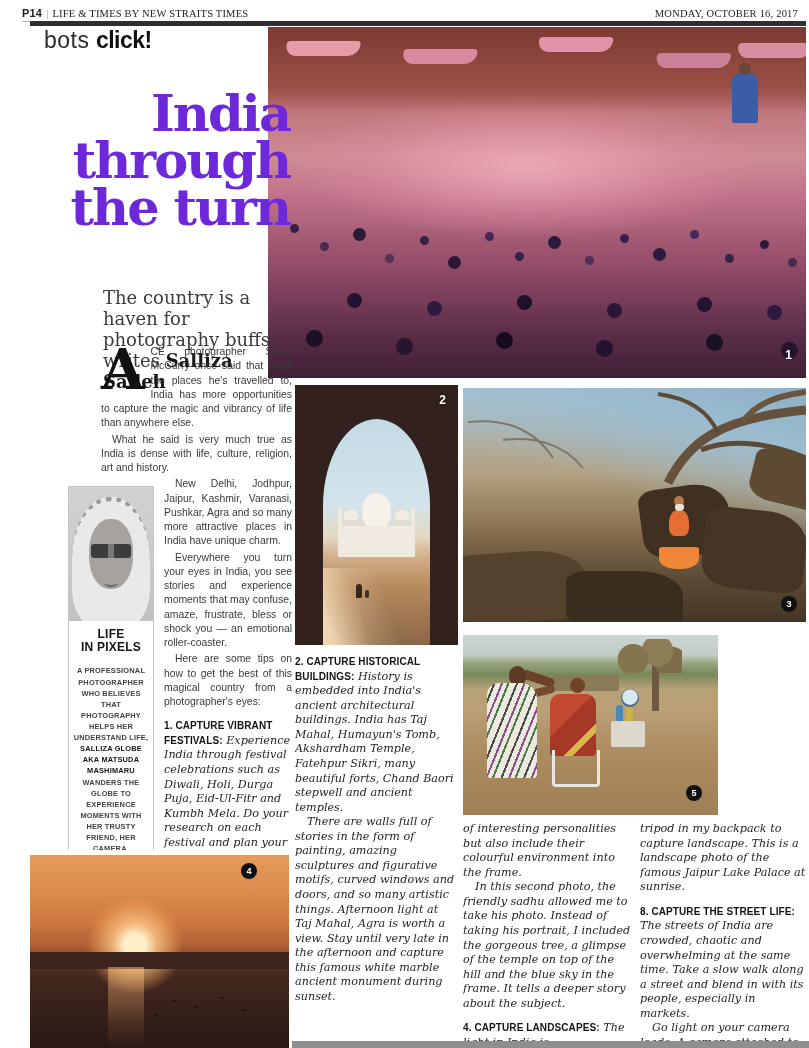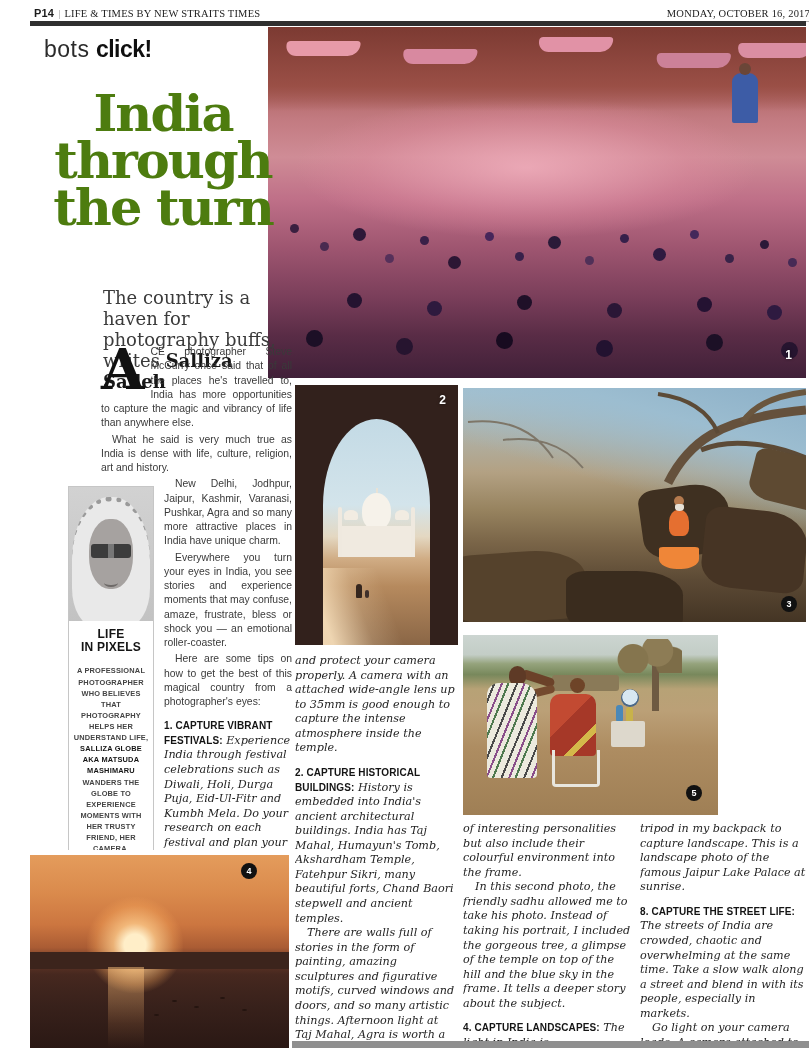--- a/index.html
+++ b/index.html
@@ -1,31 +1,31 @@
 <!DOCTYPE html>
 <html><head>
 <meta charset="utf-8">
 <style>
   html,body{margin:0;padding:0;background:#f2f2f0;}
   .page{position:relative;width:809px;height:1048px;background:#ffffff;overflow:hidden;
         font-family:"Liberation Sans",sans-serif;color:#333;}
   
-  .masthead{position:absolute;left:34px;top:3px;width:776px;height:16px;
+  .masthead{position:absolute;left:22px;top:3px;width:776px;height:16px;
             border-bottom:1px solid #b5b5b5;display:flex;justify-content:space-between;align-items:flex-end;padding-bottom:2px;}
   .mh-left{font-size:10.5px;letter-spacing:.2px;color:#1c1c1c;font-family:"Liberation Serif",serif;}
   .mh-left b{font-family:"Liberation Sans",sans-serif;font-weight:bold;font-size:11px;}
   .mh-divider{color:#999;margin:0 4px;font-weight:normal;}
   .mh-date{font-size:10.5px;color:#1c1c1c;font-family:"Liberation Serif",serif;letter-spacing:.2px;}
   .rule-bar{position:absolute;left:30px;top:21px;width:776px;height:5px;background:#2f2f2f;}
   
-  .kicker{position:absolute;left:44px;top:36px;font-size:23px;color:#2b2b2b;}
+  .kicker{position:absolute;left:44px;top:27px;font-size:23px;color:#2b2b2b;}
   .kicker .k-light{font-weight:300;letter-spacing:.5px;}
   .kicker .k-bold{font-weight:800;color:#0f0f0f;letter-spacing:-.5px;}
-  .headline{position:absolute;left:36px;top:90px;width:254px;text-align:center;
-            font-family:"DejaVu Serif","Liberation Serif",serif;font-weight:600;color:#4d7c0f;
+  .headline{position:absolute;left:36px;top:90px;width:254px;text-align:right;
+            font-family:"DejaVu Serif","Liberation Serif",serif;font-weight:600;color:#6d28d9;
             font-size:51px;line-height:.92;letter-spacing:-2px;}
   .standfirst{position:absolute;left:103px;top:288px;width:190px;
               font-family:"DejaVu Serif","Liberation Serif",serif;font-size:18px;line-height:1.16;color:#3b3b3b;}
   .standfirst b{color:#181818;}
   
   .left-region{position:absolute;left:30px;top:345px;width:262px;height:505px;overflow:hidden;}
   .left-region p{margin:0 0 2px 0;font-size:10.4px;line-height:1.37;text-align:justify;color:#3a3a3a;}
   .intro-indent{margin-left:71px;}
   .dropcap{float:left;font-family:"DejaVu Serif","Liberation Serif",serif;font-weight:bold;
            font-size:56px;line-height:.78;color:#111;margin:3px 6px 0 0;}
@@ -236,21 +236,20 @@
           <div class="p2-sdome l"></div>
           <div class="p2-sdome r"></div>
           <div class="p2-base"></div>
           <div class="p2-min l"></div>
           <div class="p2-min r"></div>
         </div>
         <div class="p2-fig"></div>
       </div>
       <span class="badge-plain" style="right:12px;top:8px;">2</span>
     </div>
-    <p class="serif-it">and protect your camera properly. A camera with an attached wide-angle lens up to 35mm is good enough to capture the intense atmosphere inside the temple.</p>
     <p class="serif-it tip-gap">
       <span class="tip-head">2. CAPTURE HISTORICAL BUILDINGS:</span>
       <span>History is embedded into India's ancient architectural buildings. India has Taj Mahal, Humayun's Tomb, Akshardham Temple, Fatehpur Sikri, many beautiful forts, Chand Baori stepwell and ancient temples.</span>
     </p>
     <p class="serif-it serif-ind">There are walls full of stories in the form of painting, amazing sculptures and figurative motifs, curved windows and doors, and so many artistic things. Afternoon light at Taj Mahal, Agra is worth a view. Stay until very late in the afternoon and capture this famous white marble ancient monument during sunset.</p>
 
   </div>
 
   <div class="photo photo3">
     <svg class="p3-branches" width="343" height="110" viewBox="0 0 343 110">

